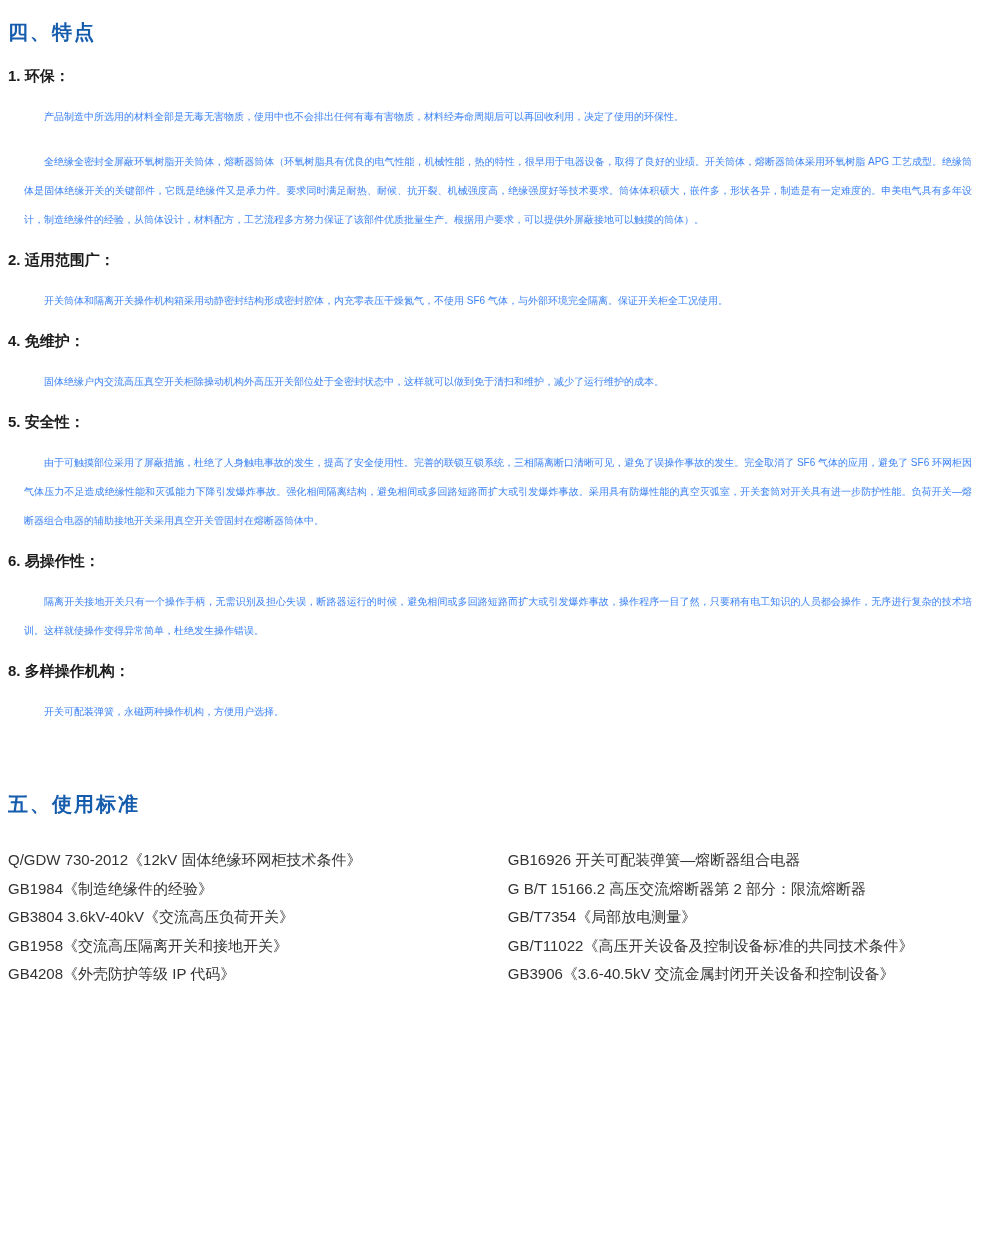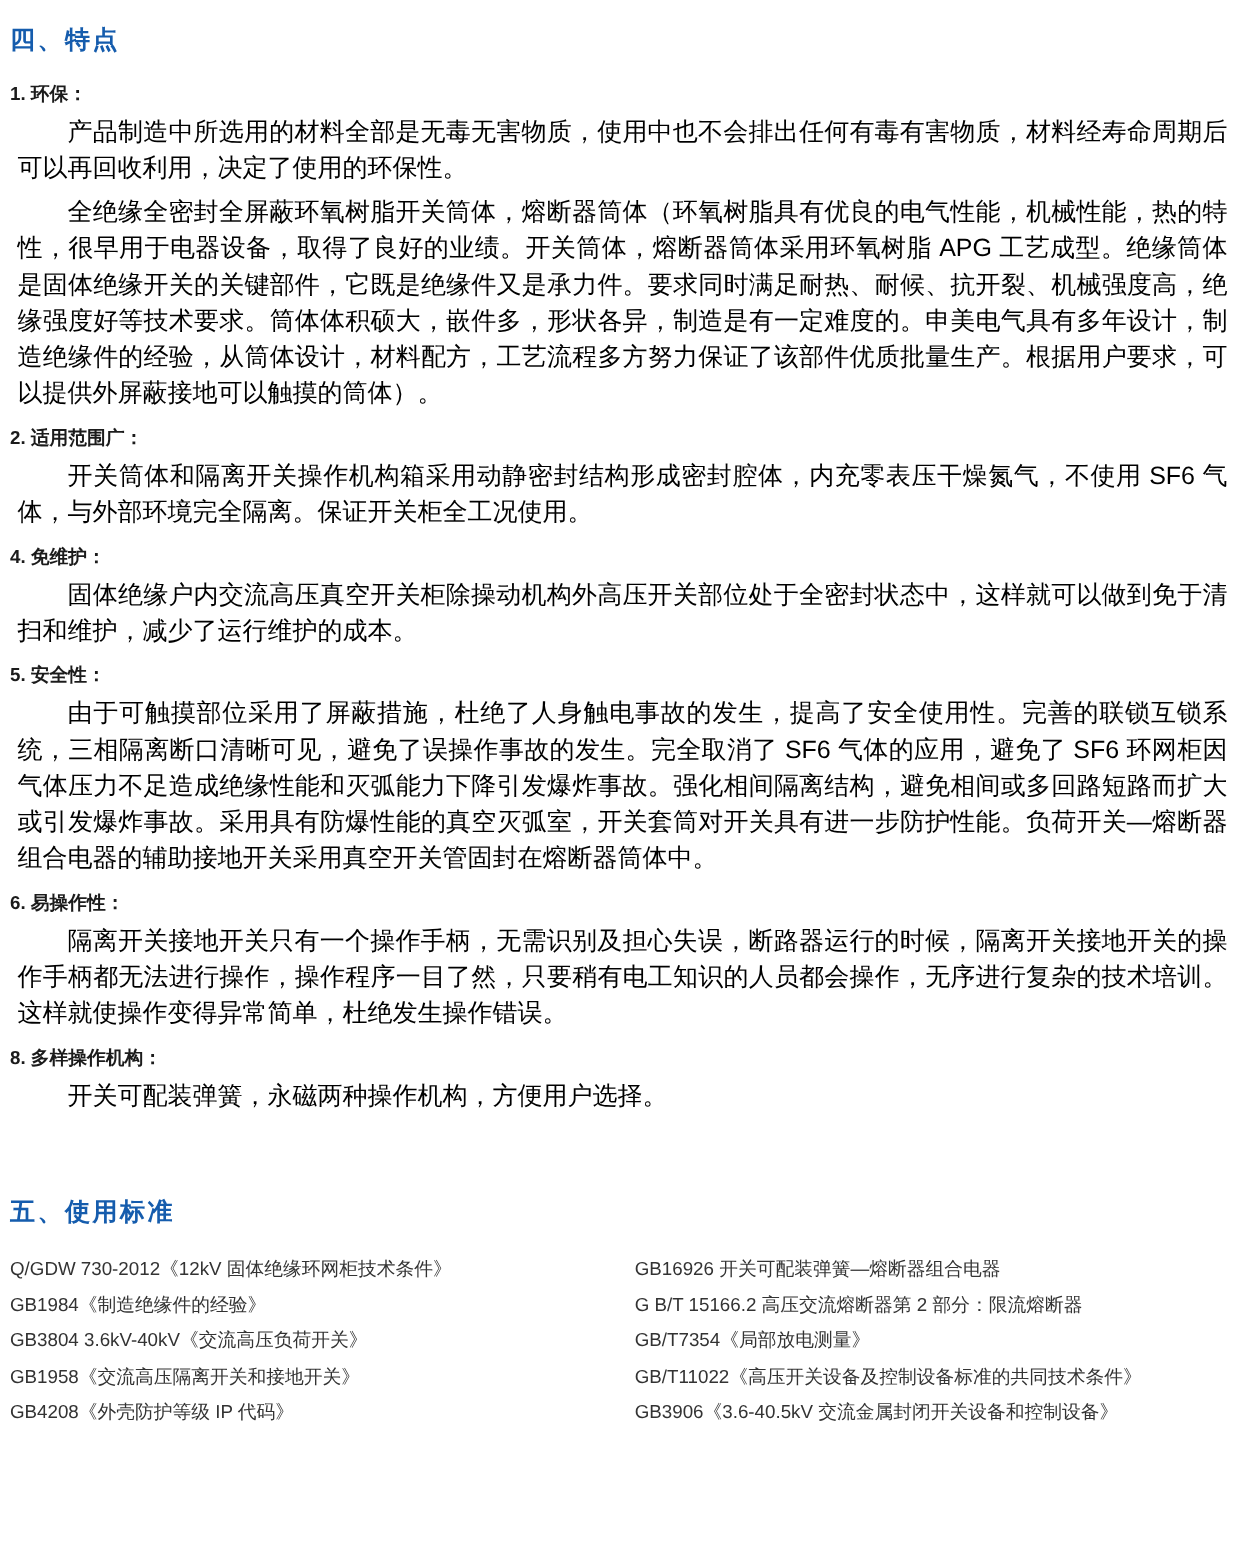--- a/index.html
+++ b/index.html
@@ -32,34 +32,34 @@
       margin-top: 18px;
     }
     .feature-label {
       font-size: 15px;
       font-weight: bold;
       color: #1b1b1b;
       margin: 11px 0 6px 0;
       line-height: 20px;
     }
     .feature-paragraph {
-      font-size: 20px;
+      font-size: 10px;
       line-height: 29px;
-      color: #000000;
+      color: #3b82f6;
       text-indent: 2em;
       text-align: justify;
-      margin: 6px;
+      margin: 16px;
     }
     .standards-block {
       margin-top: 62px;
     }
     .standards-grid {
       display: flex;
       flex-direction: row;
-      margin-top: 16px;
+      margin-top: 26px;
       align-items: center;
     }
     .standards-col {
       box-sizing: border-box;
     }
     .standards-col.left {
       flex: 0 0 51%;
     }
     .standards-col.right {
       flex: 1 1 auto;
@@ -97,21 +97,21 @@
       <p class="feature-paragraph">固体绝缘户内交流高压真空开关柜除操动机构外高压开关部位处于全密封状态中，这样就可以做到免于清扫和维护，减少了运行维护的成本。</p>
     </div>
 
     <div class="feature">
       <h2 class="feature-label">5. 安全性：</h2>
       <p class="feature-paragraph">由于可触摸部位采用了屏蔽措施，杜绝了人身触电事故的发生，提高了安全使用性。完善的联锁互锁系统，三相隔离断口清晰可见，避免了误操作事故的发生。完全取消了 SF6 气体的应用，避免了 SF6 环网柜因气体压力不足造成绝缘性能和灭弧能力下降引发爆炸事故。强化相间隔离结构，避免相间或多回路短路而扩大或引发爆炸事故。采用具有防爆性能的真空灭弧室，开关套筒对开关具有进一步防护性能。负荷开关—熔断器组合电器的辅助接地开关采用真空开关管固封在熔断器筒体中。</p>
     </div>
 
     <div class="feature">
       <h2 class="feature-label">6. 易操作性：</h2>
-      <p class="feature-paragraph">隔离开关接地开关只有一个操作手柄，无需识别及担心失误，断路器运行的时候，隔离开关接地开关的操作手柄都无法进行操作，操作程序一目了然，只要稍有电工知识的人员都会操作，无序进行复杂的技术培训。这样就使操作变得异常简单，杜绝发生操作错误。</p>
+      <p class="feature-paragraph">隔离开关接地开关只有一个操作手柄，无需识别及担心失误，断路器运行的时候，避免相间或多回路短路而扩大或引发爆炸事故，操作程序一目了然，只要稍有电工知识的人员都会操作，无序进行复杂的技术培训。这样就使操作变得异常简单，杜绝发生操作错误。</p>
     </div>
 
 
     <div class="feature">
       <h2 class="feature-label">8. 多样操作机构：</h2>
       <p class="feature-paragraph">开关可配装弹簧，永磁两种操作机构，方便用户选择。</p>
     </div>
 
   </div>
 

